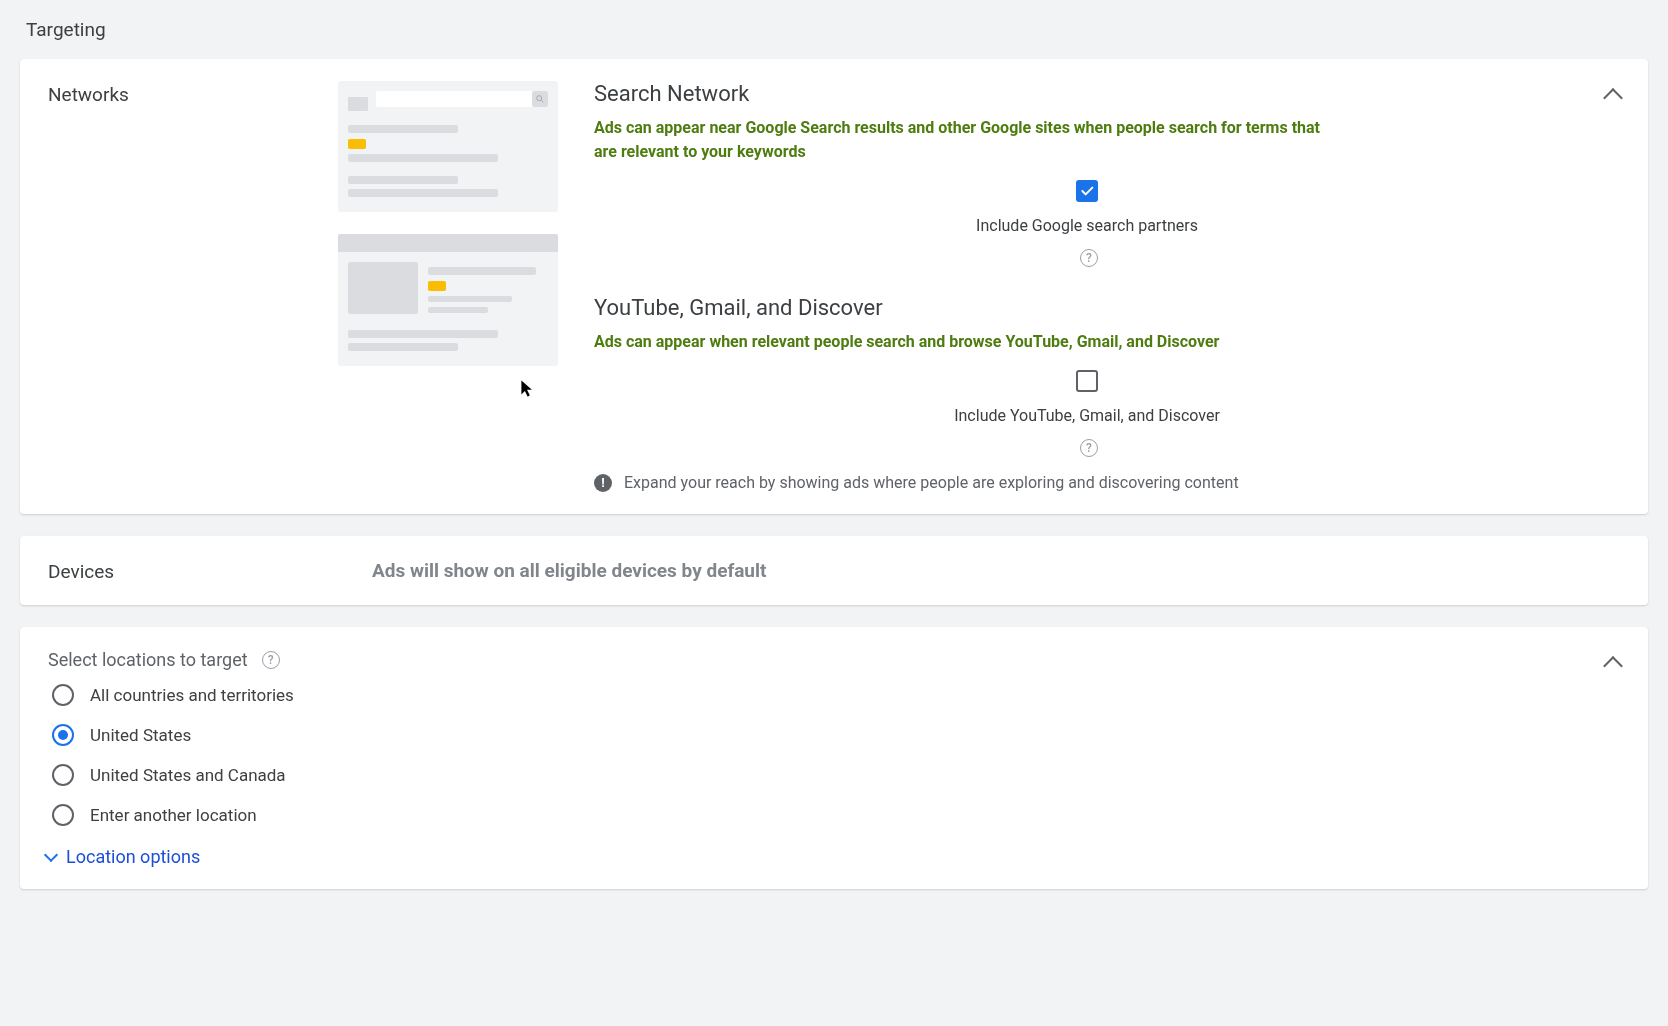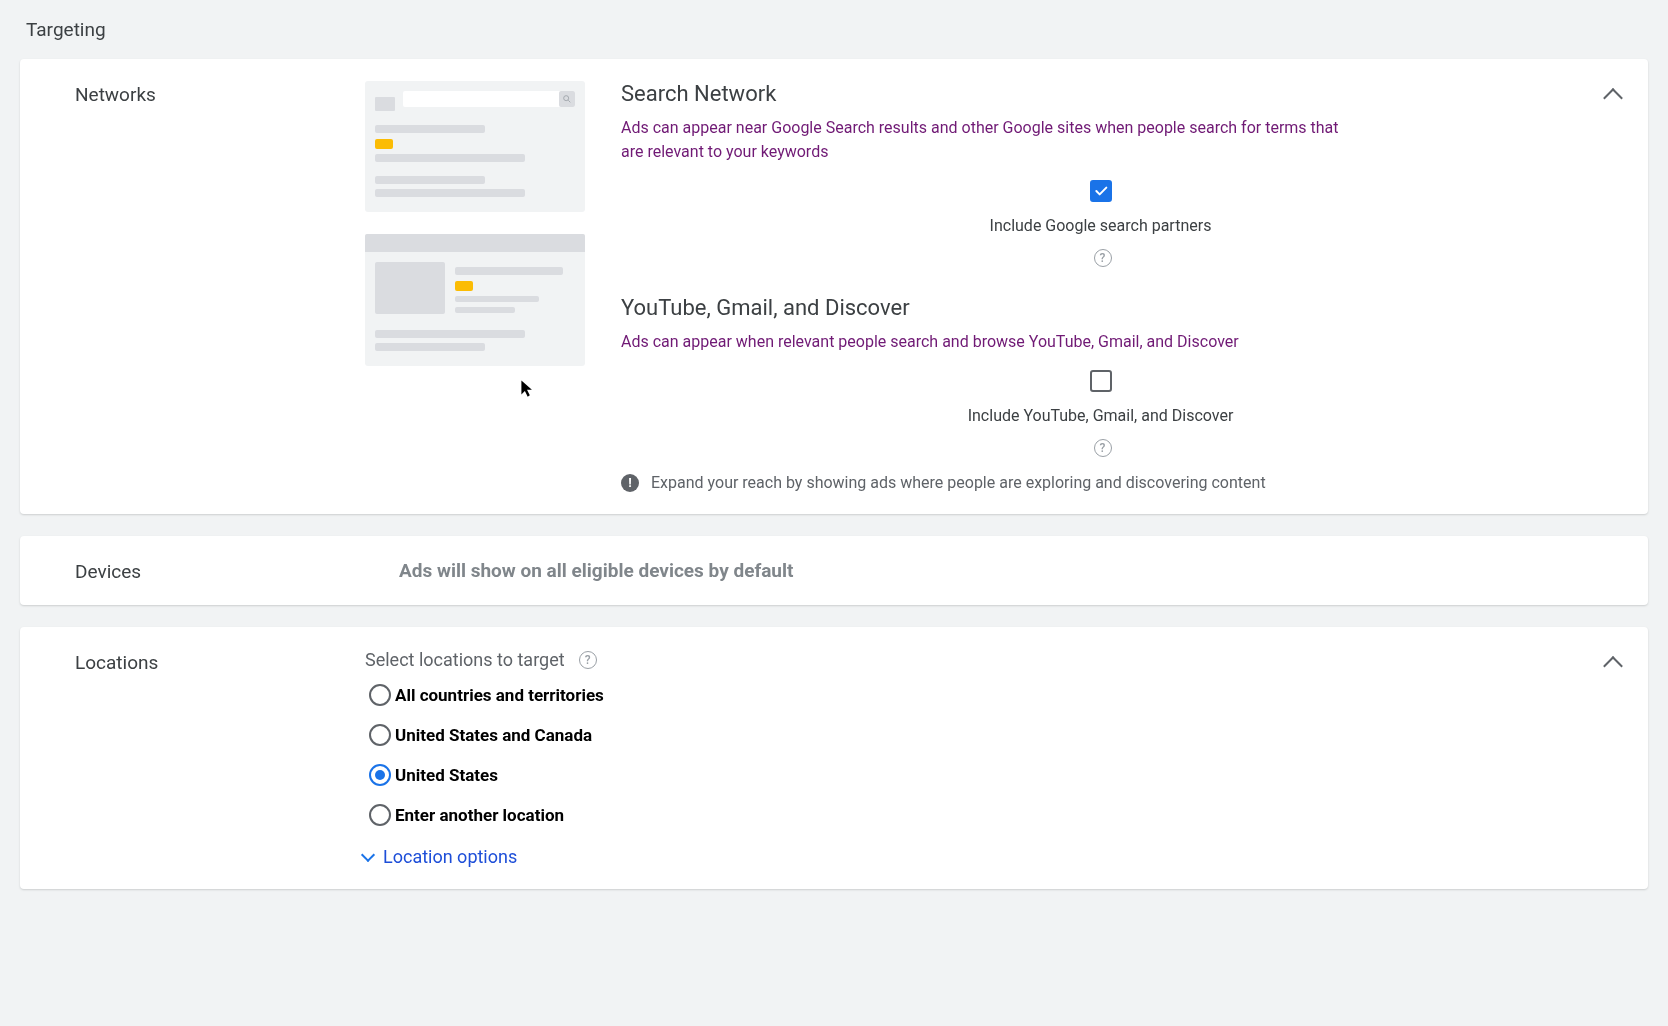--- a/index.html
+++ b/index.html
@@ -20,21 +20,20 @@
     background: #fff;
     border-radius: 4px;
     box-shadow: 0 1px 2px rgba(60,64,67,0.2);
     margin-bottom: 22px;
     padding: 22px 28px;
     position: relative;
   }
   .row {
     display: flex;
     align-items: flex-start;
-    margin-left: 27px;
   }
   .label-col {
     width: 290px;
     flex: 0 0 290px;
     font-size: 19px;
     color: #3c4043;
     padding-top: 2px;
   }
   .content-col {
     flex: 1 1 auto;
@@ -69,21 +68,21 @@
   .thumb .searchbar { background:#fff; height:16px; border-radius:2px; position:relative; margin-bottom:10px; display:flex; }
   .thumb .searchbar .glass { width:16px; height:16px; background:#dadce0; margin-left:auto; border-radius:2px; display:flex; align-items:center; justify-content:center;}
   .thumb .ylw { background:#fbbc04; width:18px; height:10px; border-radius:2px; margin:6px 0 4px 0; }
   .thumb .row2 { display:flex; gap:10px; }
   .thumb .block { background:#dadce0; width:70px; height:52px; border-radius:2px; }
   .thumb .side { flex:1; }
   .thumb .top { background:#dadce0; height:18px; border-radius:2px 2px 0 0; margin:-10px -10px 10px -10px; }
   .thumb .logo { display:inline-block; width:20px; height:14px; background:#dadce0; margin-right:4px; vertical-align:middle; border-radius:1px;}
   .net-block { margin-left: 36px; margin-bottom: 28px; }
   .net-title { font-size: 22px; font-weight: 400; color:#3c4043; margin-bottom: 10px; }
-  .net-desc { font-size: 16px; color:#701a75; line-height: 1.5; margin-bottom: 16px; max-width: 730px;}
+  .net-desc { font-size: 16px; color:#4d7c0f; line-height: 1.5; margin-bottom: 16px; max-width: 730px; font-weight: bold;}
   .check-row { display:flex; align-items:center; gap:14px; font-size:16px; color:#3c4043;flex-direction:column; }
   .checkbox {
     width: 22px; height: 22px; border: 2.4px solid #5f6368; border-radius:3px;
     display:inline-flex; align-items:center; justify-content:center;
     flex:0 0 22px;
   }
   .checkbox.checked { background:#1a73e8; border-color:#1a73e8; }
   .checkbox.checked svg { display:block; }
   .checkbox svg { display:none; }
   .help {
@@ -95,21 +94,21 @@
   .info-row { display:flex; align-items:center; gap:12px; margin-top:16px; color:#5f6368; font-size:16px;}
   .info-dot {
     width:18px; height:18px; border-radius:50%; background:#5f6368; color:#fff;
     display:inline-flex; align-items:center; justify-content:center; font-size:13px; font-weight:700;
     flex:0 0 18px;
   }
   
   .devices-text { font-size:19px; color:#80868b;font-weight:bold; }
   
   .loc-head { display:flex; align-items:center; gap:10px; color:#5f6368; font-size:18px; margin-bottom:14px;}
-  .radio-row { display:flex; align-items:center; gap:4px; margin:10px 0 18px 4px; font-size:17px; color:#000000;font-weight:bold;}
+  .radio-row { display:flex; align-items:center; gap:16px; margin:10px 0 18px 4px; font-size:17px; color:#404040;}
   .radio {
     width:22px; height:22px; border:2.4px solid #5f6368; border-radius:50%;
     display:inline-flex; align-items:center; justify-content:center; flex:0 0 22px;
   }
   .radio.checked { border-color:#1a73e8; }
   .radio .dot { width:10px; height:10px; border-radius:50%; }
   .radio.checked .dot { background:#1a73e8; }
   .loc-options { display:flex; align-items:center; gap:10px; color:#1d4ed8; font-size:18px; margin-top:20px; margin-left:-2px; cursor:pointer;}
   .loc-options .chev { width:10px; height:10px; border-right:2px solid #1a73e8; border-bottom:2px solid #1a73e8; transform:rotate(45deg); margin-top:-4px;}
   
@@ -204,44 +203,43 @@
 
 <div class="card">
   <div class="row" style="align-items:center;gap:34px;">
     <div class="label-col">Devices</div>
     <div class="content-col devices-text">Ads will show on all eligible devices by default</div>
   </div>
 </div>
 
 <div class="card">
   <div class="row">
-    <div class="label-col">Locations</div>
     <div class="content-col">
       <div class="loc-head">
         <span>Select locations to target</span>
         <span class="help">?</span>
       </div>
       <div id="loc-radios">
           <div class="radio-row">
             <span class="radio">
               <span class="dot"></span>
             </span>
             <span>All countries and territories</span>
           </div>
           <div class="radio-row">
+            <span class="radio checked">
+              <span class="dot"></span>
+            </span>
+            <span>United States</span>
+          </div>
+          <div class="radio-row">
             <span class="radio">
               <span class="dot"></span>
             </span>
             <span>United States and Canada</span>
-          </div>
-          <div class="radio-row">
-            <span class="radio checked">
-              <span class="dot"></span>
-            </span>
-            <span>United States</span>
           </div>
           <div class="radio-row">
             <span class="radio">
               <span class="dot"></span>
             </span>
             <span>Enter another location</span>
           </div>
         </div>
       <div class="loc-options">
         <span class="chev"></span>

